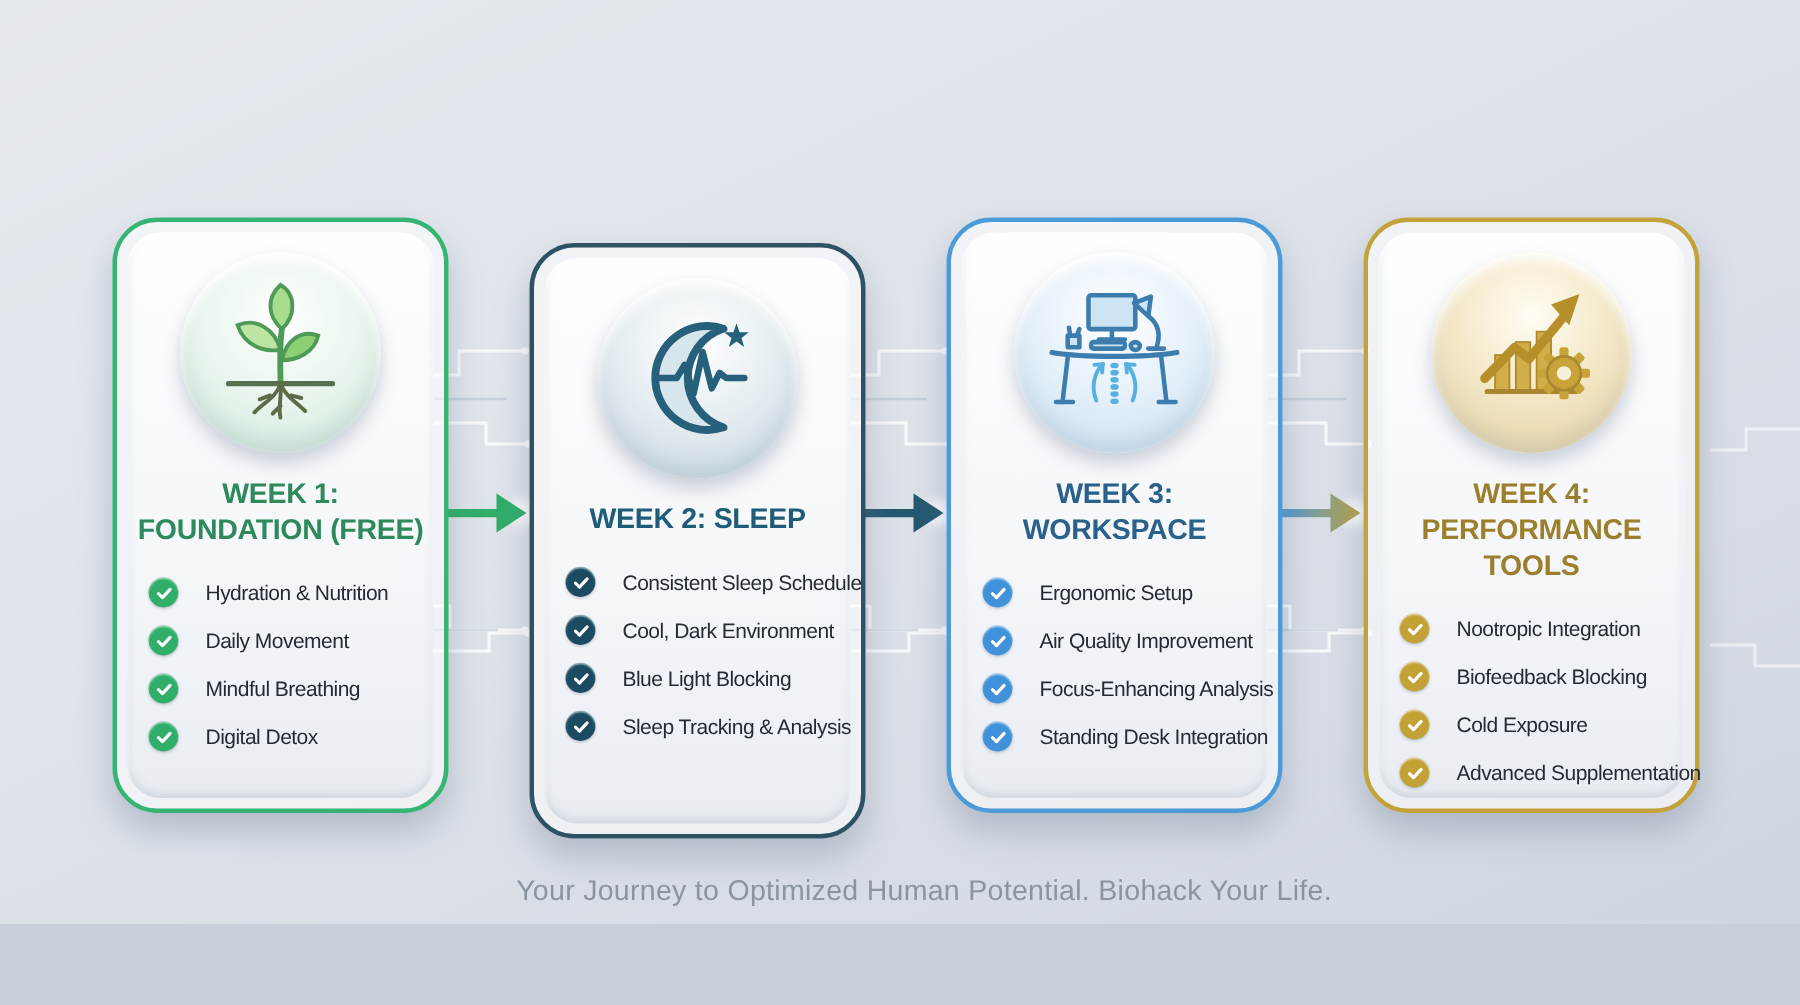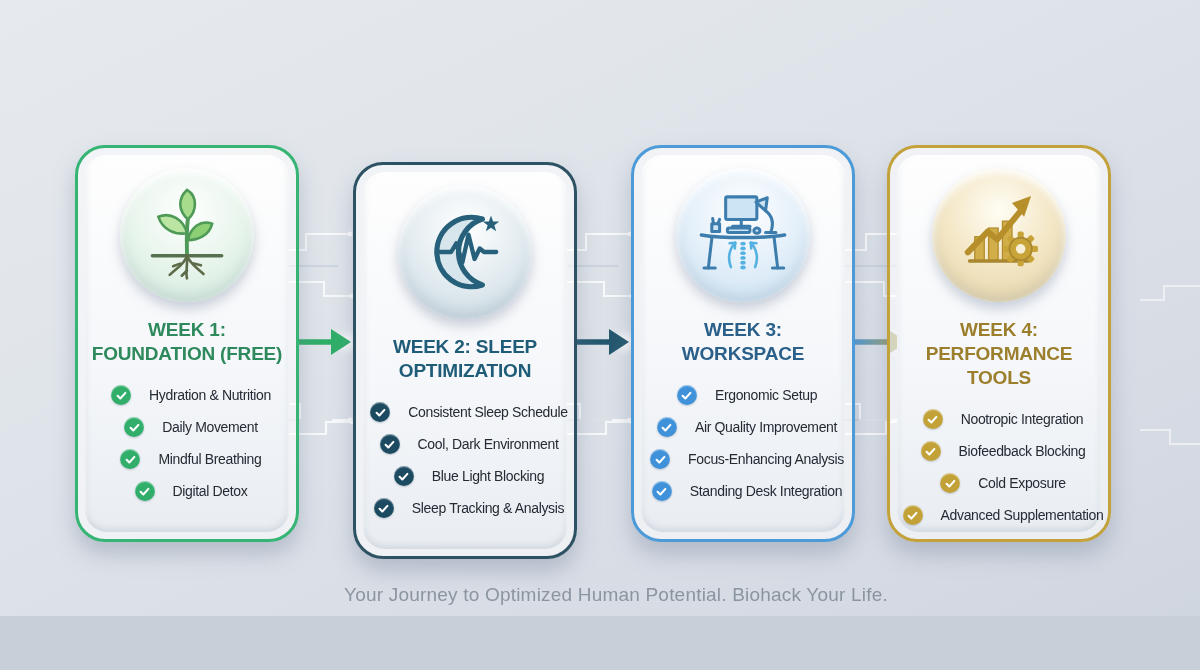--- a/index.html
+++ b/index.html
@@ -42,21 +42,21 @@
     margin:16px 0 0;font-size:19px;line-height:24px;font-weight:bold;
     text-align:center;letter-spacing:-.2px;
   }
   .title span{display:block;}
   .c1 .title{color:#2e8a5c;}
   .c2 .title{color:#1f5c77;}
   .c3 .title{color:#2a6089;}
   .c4 .title{color:#9c7f2c;}
   
   .items{list-style:none;margin:13px 0 0;padding:0 6px 0 14px;width:100%;box-sizing:border-box;}
-  .items li{display:flex;align-items:center;gap:18px;height:32px;justify-content:center;}
+  .items li{display:flex;align-items:center;gap:18px;height:32px;}
   .check{
     width:20px;height:20px;border-radius:50%;flex:none;
     display:flex;align-items:center;justify-content:center;
     box-shadow:inset 0 1px 1px rgba(255,255,255,.55), 0 1px 2px rgba(100,115,140,.35);
   }
   .c1 .check{background:#30ae6a;}
   .c2 .check{background:#1c4a61;}
   .c3 .check{background:#3f92d9;}
   .c4 .check{background:#c2a136;}
   .item-label{font-size:14px;color:#242b34;letter-spacing:-.35px;white-space:nowrap;}
@@ -182,21 +182,20 @@
     <div class="face">
       <div class="icon-circle">
         <svg width="104" height="104" viewBox="0 0 120 120">
           <path d="M80,22 A40,40 0 1 0 80,98 A40,40 0 0 1 80,22 Z" fill="#d7e5ec" stroke="#26607b" stroke-width="6" stroke-linejoin="round"></path>
           <polyline points="28,60 44,60 50,50 57,72 64,40 71,68 77,56 82,60 96,60" fill="none" stroke="#26607b" stroke-width="5" stroke-linejoin="round" stroke-linecap="round"></polyline>
           <polygon points="90,18 92.4,24.8 99.5,24.9 93.9,29.2 95.9,36.1 90,32 84.1,36.1 86.1,29.2 80.5,24.9 87.6,24.8" fill="#26607b"></polygon>
         </svg>
       </div>
       <h2 class="title">
         <span>WEEK 2: SLEEP</span>
-        <span>OPTIMIZATION</span>
       </h2>
       <ul class="items">
         <li>
           <span class="check">
               <svg width="13" height="13" viewBox="0 0 20 20">
                 <polyline points="4,10.5 8.2,14.5 16,6" fill="none" stroke="#fff" stroke-width="3.2" stroke-linecap="round" stroke-linejoin="round"></polyline>
               </svg>
             </span>
           <span class="item-label">Consistent Sleep Schedule</span>
         </li>
@@ -332,21 +331,21 @@
           <stop offset="0" stop-color="#4d9ad9"></stop>
             <stop offset="1" stop-color="#c3a23c"></stop>
         </linearGradient>
       </defs>
       <circle cx="51" cy="30" r="9" fill="#ffffff" opacity="0.95" filter="url(#gl3)"></circle>
       <line x1="0" y1="30" x2="37" y2="30" stroke="url(#ag3)" stroke-width="5.5"></line>
       <polygon points="34,17 54,30 34,43" fill="url(#ag3)"></polygon>
     </svg>
   </div>
 
-  <section class="card c4" style="left:887px">
+  <section class="card c4" style="left:909px">
     <div class="face">
       <div class="icon-circle">
         <svg width="104" height="104" viewBox="0 0 120 120">
           <g fill="#d2ae4a" stroke="#b18c2f" stroke-width="1.5">
             <rect x="32" y="62" width="11" height="28"></rect>
             <rect x="48" y="52" width="11" height="38"></rect>
             <rect x="64" y="44" width="11" height="46"></rect>
           </g>
           <path d="M26,90 H94" stroke="#a8872e" stroke-width="4" stroke-linecap="round"></path>
           <path d="M24,80 L47,56 L58,65 L86,31" fill="none" stroke="#b68f2a" stroke-width="7" stroke-linecap="round" stroke-linejoin="round"></path>

